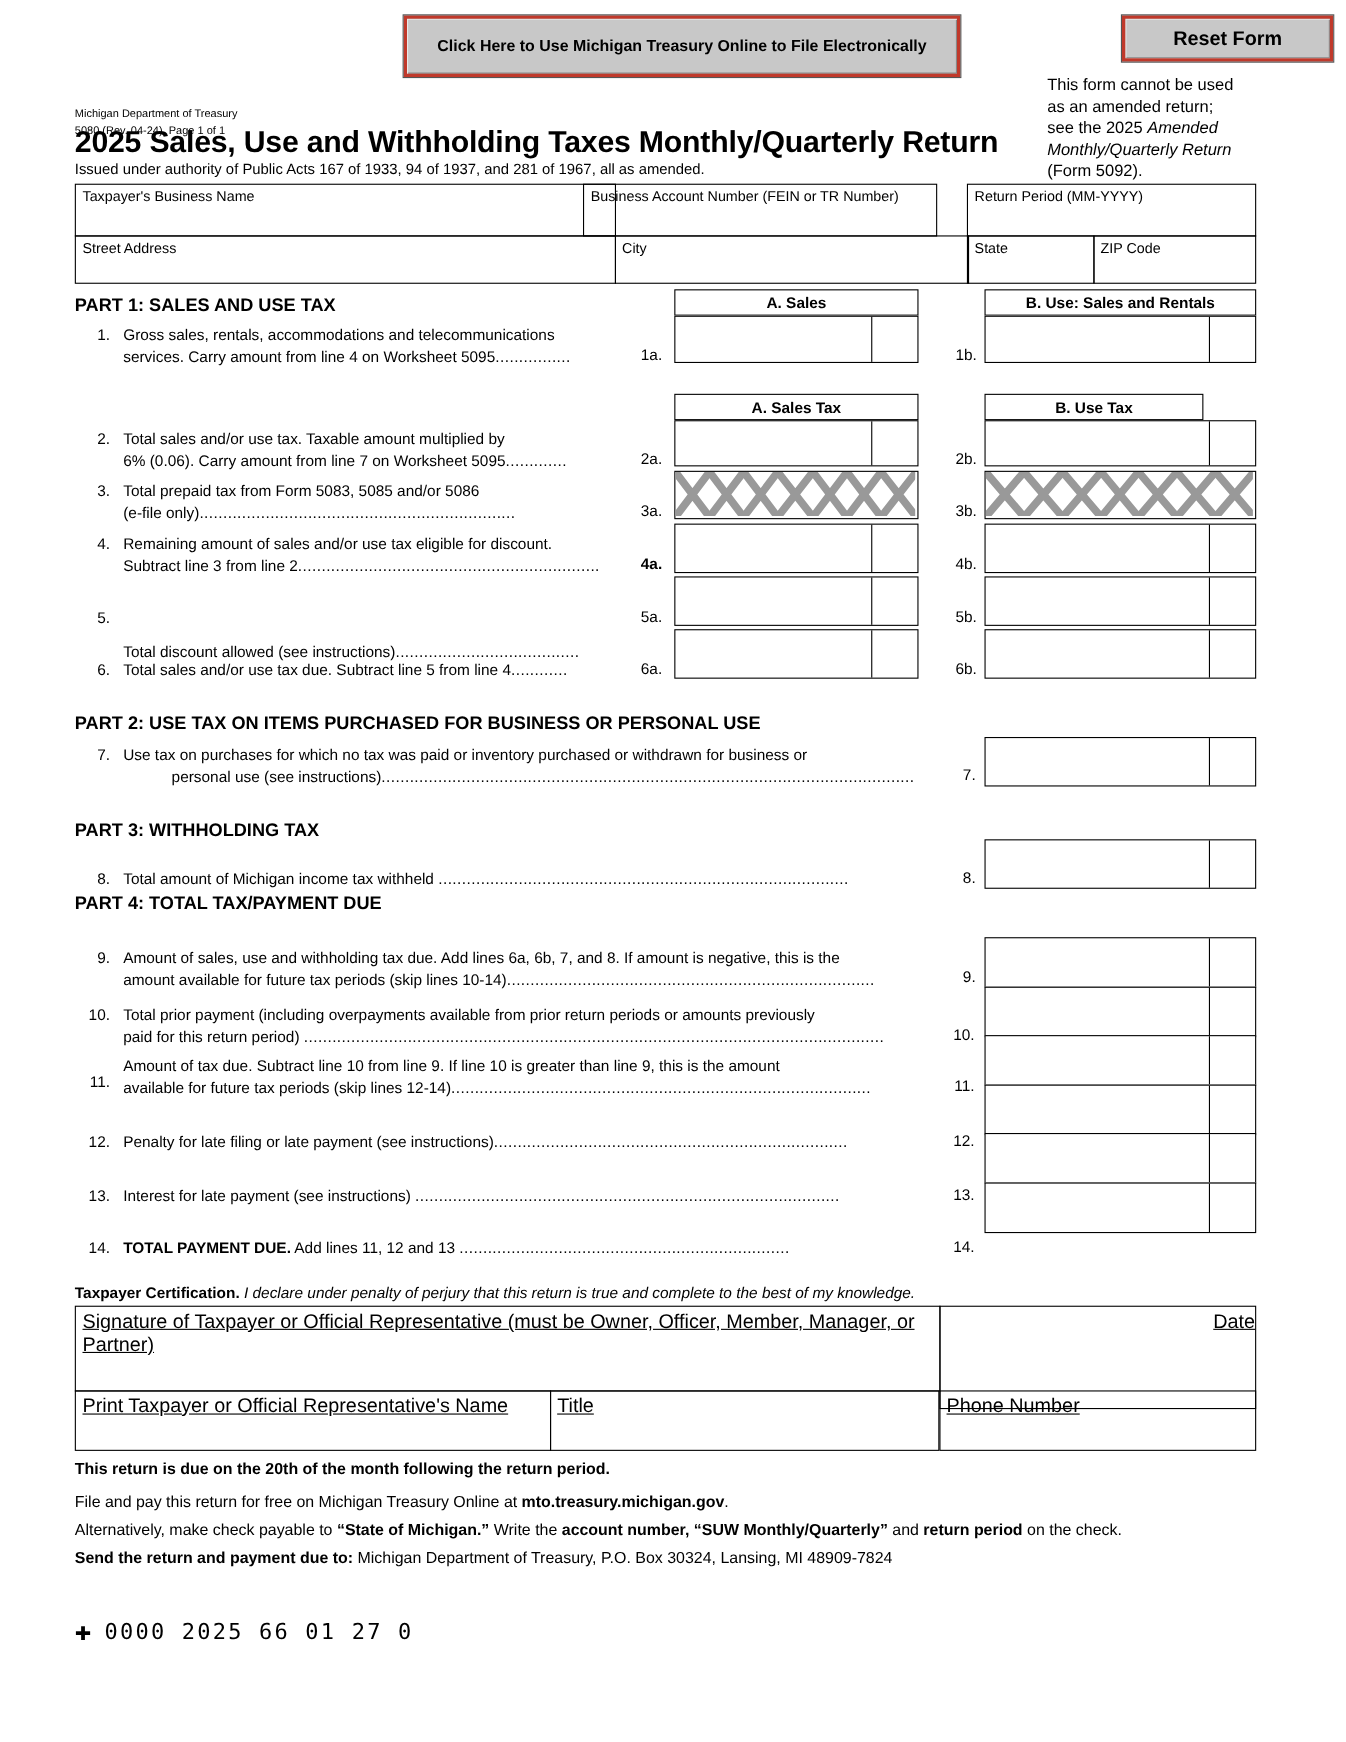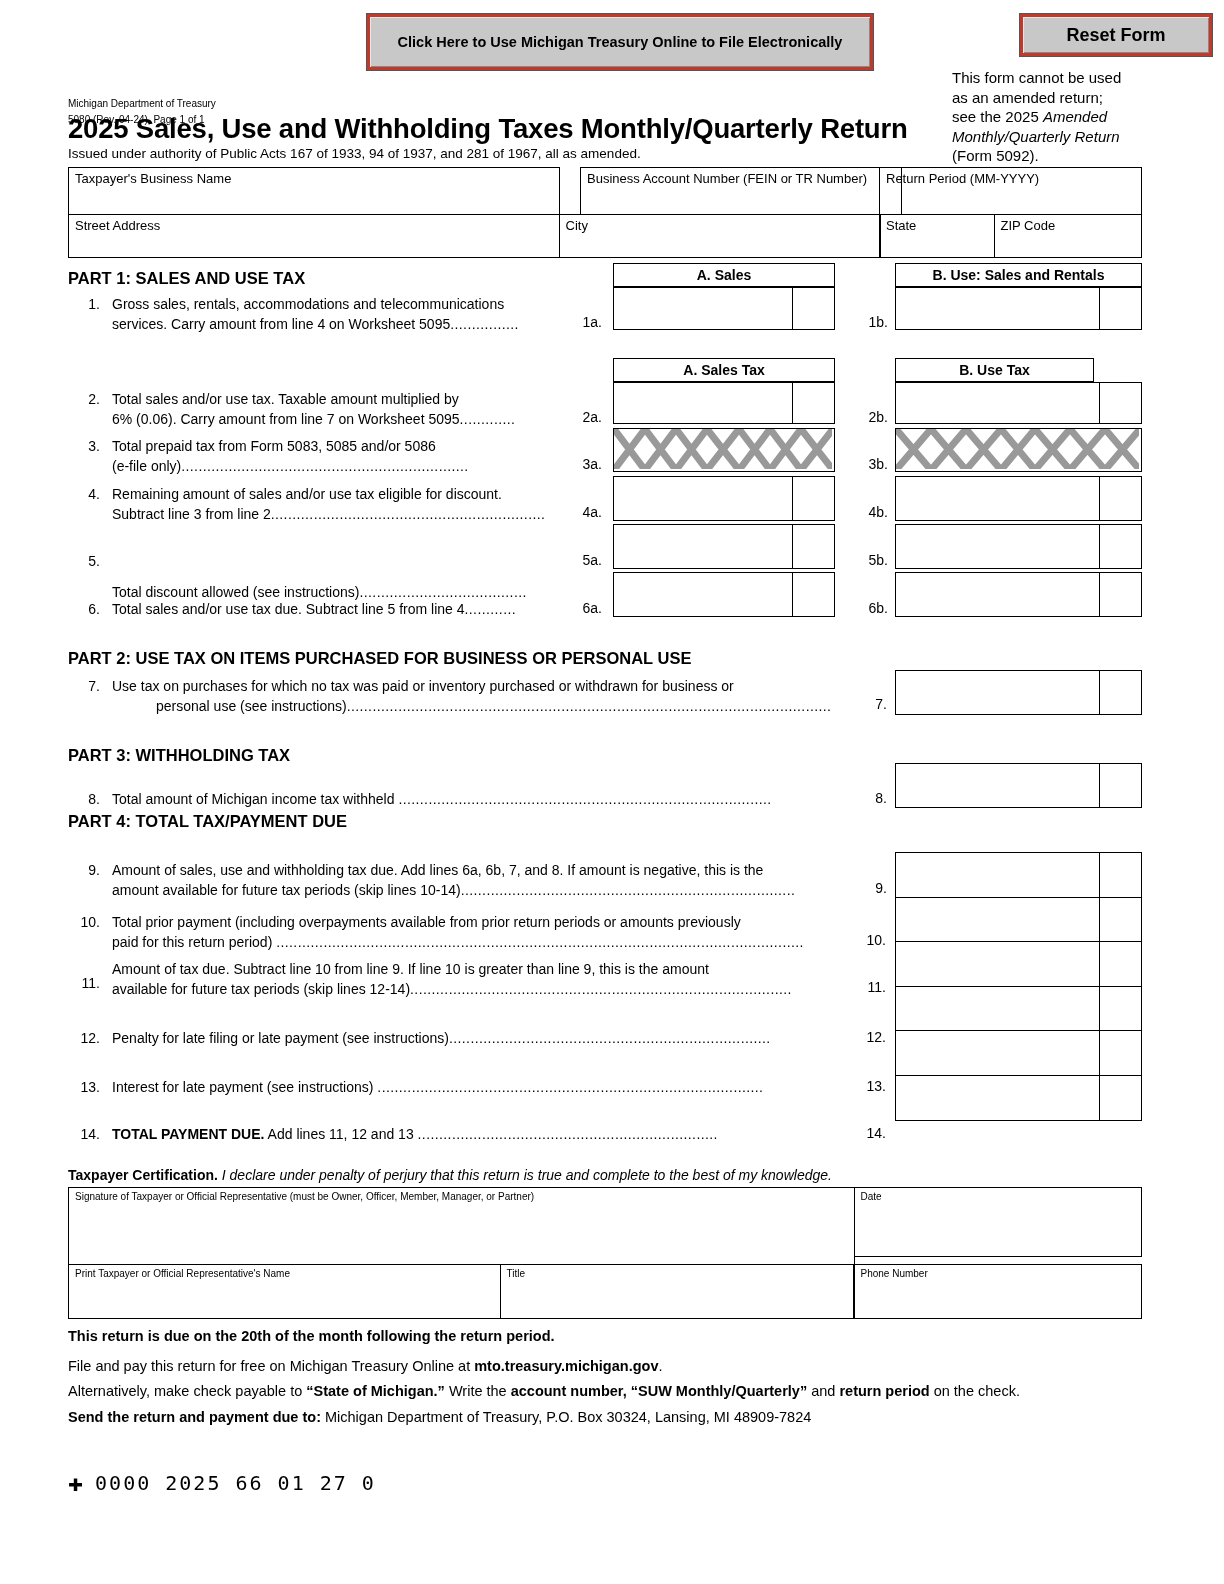--- a/index.html
+++ b/index.html
@@ -80,21 +80,21 @@
   .xfill { position: absolute; overflow: hidden; }
   .xfill svg { display: block; }
 
   
   .cert-lead { position: absolute; left: 68px; top: 1167px; font-size: 14px; }
   .cert-lead b { font-weight: bold; }
   .cert-lead i { font-style: italic; margin-top: 24px; }
   .cert-table { position: absolute; left: 68px; top: 1187px; width: 1074px; height: 119px; }
   .cert-cell {
     position: absolute; border: 1.6px solid #000;
-    font-size: 10px; padding: 3px 0 16px 6px;
+    font-size: 18px; padding: 3px 0 16px 6px; text-decoration: underline;
   }
 
   
   .foot { position: absolute; left: 68px; font-size: 14.5px; }
   .foot b { font-weight: bold; }
 
   .barcode {
     position: absolute; left: 68px; top: 1470px;
     font-family: "DejaVu Sans Mono", monospace;
     font-size: 20px; letter-spacing: 2px;
@@ -127,21 +127,21 @@
   <span>(Form 5092).</span>
 </div>
 
 <div class="title">2025 Sales, Use and Withholding Taxes Monthly/Quarterly Return</div>
 <div class="subtitle">Issued under authority of Public Acts 167 of 1933, 94 of 1937, and 281 of 1967, all as amended.</div>
 
 <div class="tp-table">
   <div class="tp-cell tp-r1" style="left:0; width:492px;">
     <span>Taxpayer's Business Name</span>
   </div>
-  <div class="tp-cell tp-r1" style="left:512px; width:322px;">
+  <div class="tp-cell tp-r1" style="left:462px; width:322px;">
     <span>Business Account Number (FEIN or TR Number)</span>
   </div>
   <div class="tp-cell tp-r1" style="left:811px; width:263px;">
     <span>Return Period (MM-YYYY)</span>
   </div>
 
   <div class="tp-cell tp-r2" style="left:0; width:492px;">
     <span>Street Address</span>
   </div>
   <div class="tp-cell tp-r2" style="left:490.5px; width:322px;">
@@ -235,21 +235,21 @@
       </g>
     </svg>
   </div>
 </div>
 
 <div class="li" style="left:68px; top:485px; width:560px;">
   <span class="num" style="left:14px; top:0; width:18px;">4.</span>
   <span class="txt" style="left:44px; top:0;">Remaining amount of sales and/or use tax eligible for discount.</span>
   <span class="txt" style="left:44px; top:19.5px;"><span>Subtract line 3 from line 2</span><span class="dots">................................................................</span></span>
 </div>
-<span class="ref" style="left:560px; top:504px; width:42px;">4a.</span>
+<span class="ref" style="left:560px; top:504px; width:42px;font-weight:bold;">4a.</span>
 <div class="mbox" style="left:613px; top:476px; width:222px; height:45px;">
   <div class="cents-div" style="left:178px;"></div>
 </div>
 <span class="ref" style="left:846px; top:504px; width:42px;">4b.</span>
 <div class="mbox" style="left:895px; top:476px; width:247px; height:45px;">
   <div class="cents-div" style="left:203px;"></div>
 </div>
 
 <div class="li" style="left:68px; top:552px; width:560px;">
   <span class="num" style="left:14px; top:0; width:18px;">5.</span>
@@ -357,21 +357,21 @@
   <div class="cents-div" style="left:203px;"></div>
 </div>
 
 <div class="cert-lead">
   <b>Taxpayer Certification.</b><i> I declare under penalty of perjury that this return is true and complete to the best of my knowledge.</i>
 </div>
 <div class="cert-table">
   <div class="cert-cell" style="left:0; top:0; width:787px; height:78px;">
     <span>Signature of Taxpayer or Official Representative (must be Owner, Officer, Member, Manager, or Partner)</span>
   </div>
-  <div class="cert-cell" style="left:785.5px; top:0; width:288.5px; height:70px;">
+  <div class="cert-cell" style="left:785.5px; top:0; width:288.5px; height:94px;text-align:right;">
     <span>Date</span>
   </div>
   <div class="cert-cell" style="left:0; top:76.5px; width:433px; height:55px;">
     <span>Print Taxpayer or Official Representative's Name</span>
   </div>
   <div class="cert-cell" style="left:431.5px; top:76.5px; width:354px; height:55px;">
     <span>Title</span>
   </div>
   <div class="cert-cell" style="left:785.5px; top:76.5px; width:288.5px; height:55px;">
     <span>Phone Number</span>

